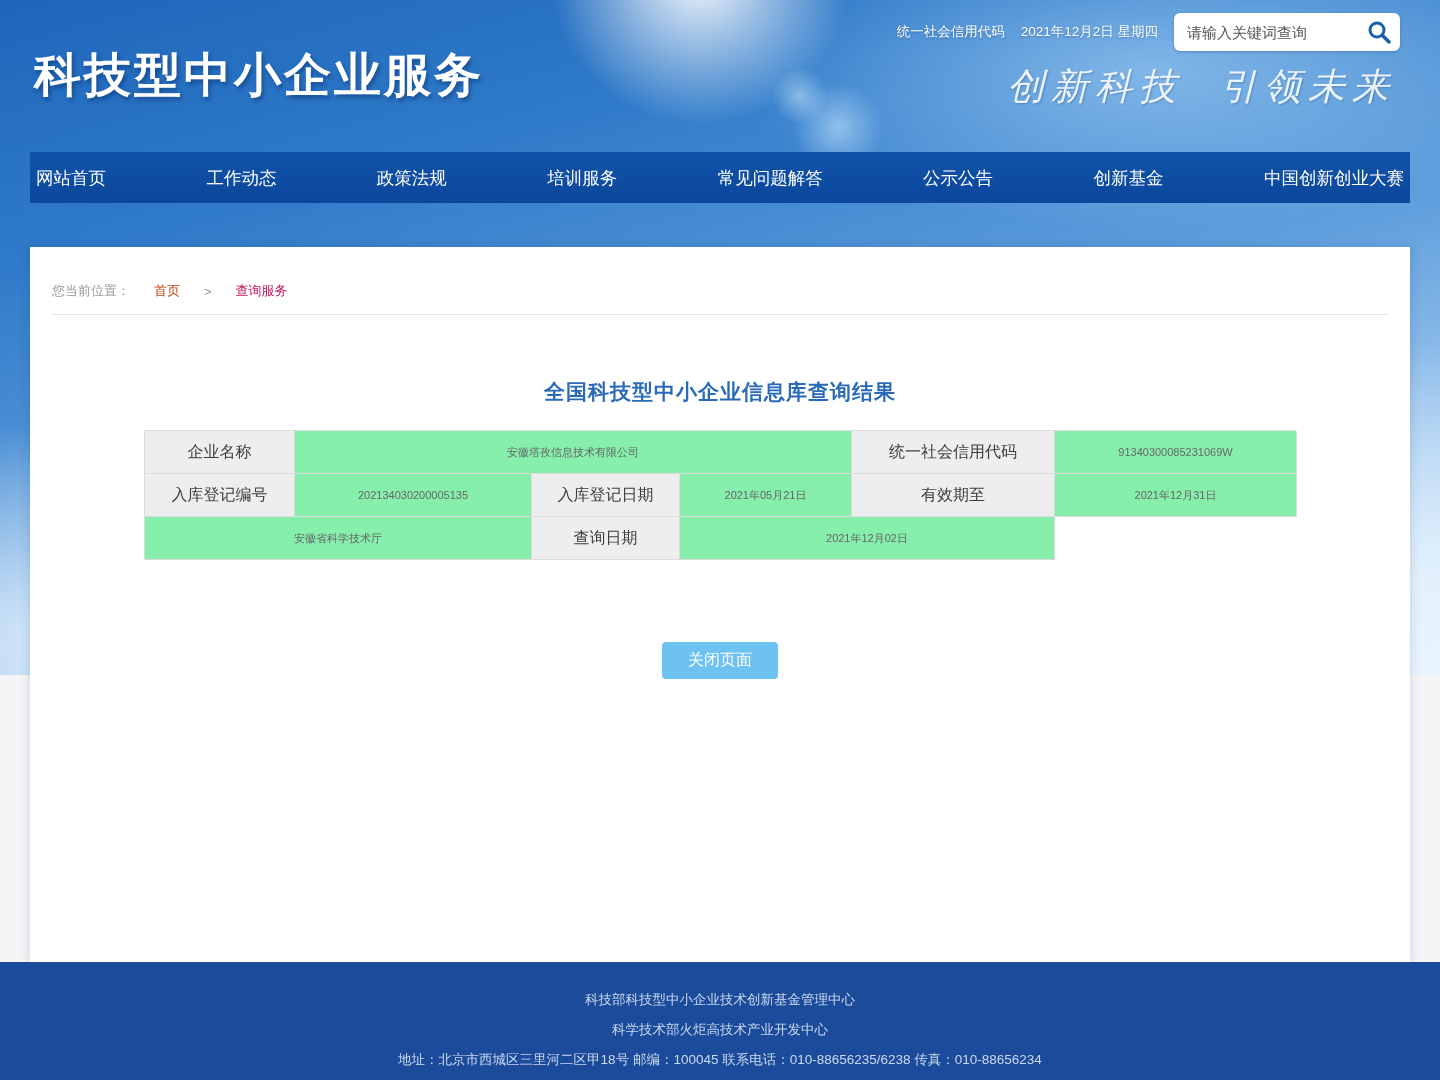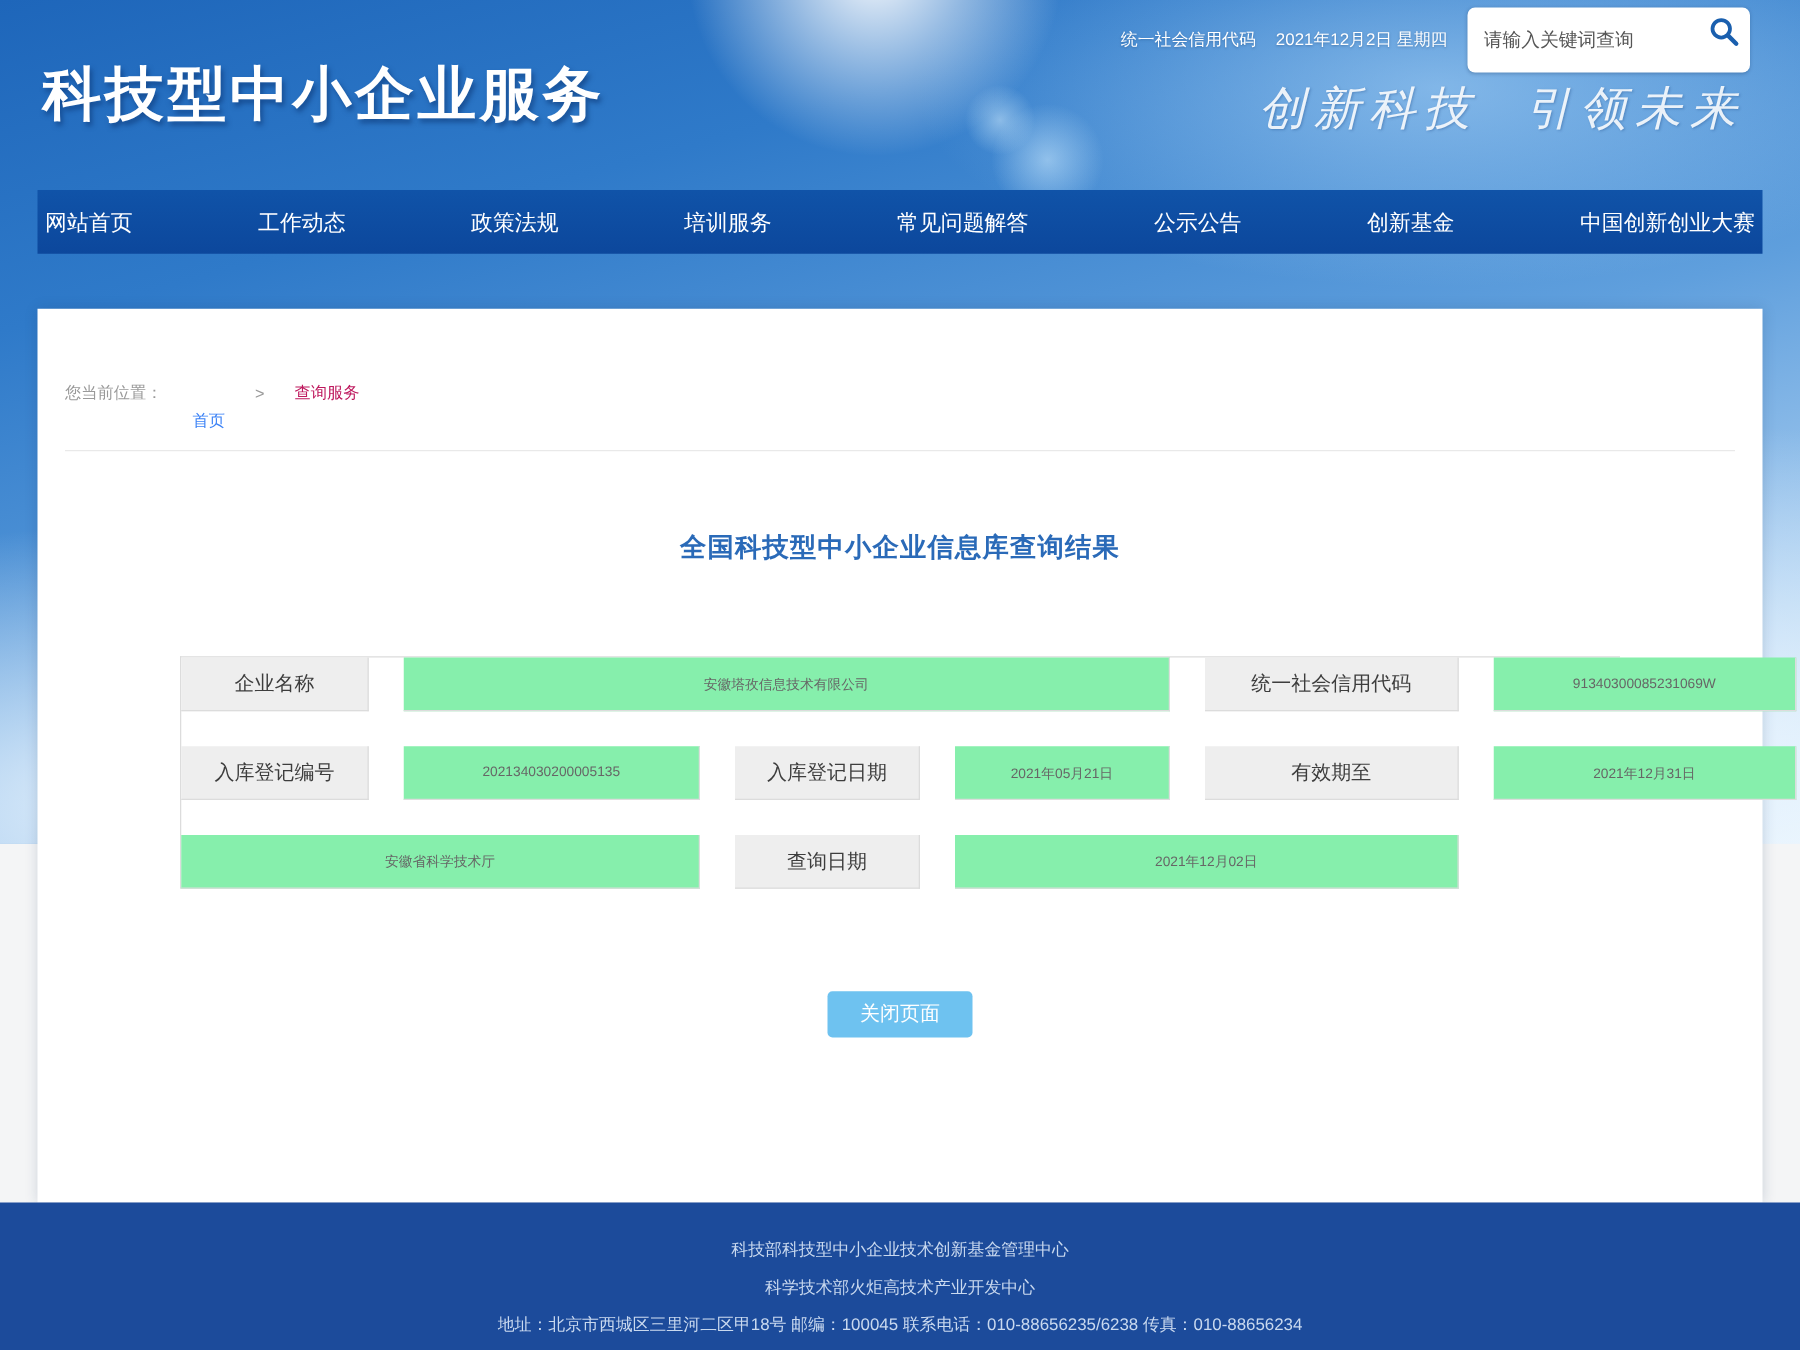--- a/index.html
+++ b/index.html
@@ -17,39 +17,39 @@
       linear-gradient(165deg,#1e66ba 0%,#2f7ac9 25%,#5f9fdd 55%,#a8cdf0 80%,#e8f3fc 100%);
     background-repeat:no-repeat;
     background-size:1440px 675px;
   }
 
   
   .header { position:relative; height:225px; }
   .topbar { position:absolute; top:0; right:40px; height:64px; display:flex; align-items:center; gap:16px; }
   .topbar-link, .topbar-date { color:#fff; font-size:13.5px; text-shadow:0 1px 2px rgba(0,40,90,.35); white-space:nowrap; }
   .topbar-link { cursor:pointer; }
-  .searchbox { position:relative; width:226px; height:52px; background:#fff; border-radius:6px; box-shadow:0 1px 3px rgba(0,30,70,.25); }
+  .searchbox { position:relative; width:226px; height:38px; background:#fff; border-radius:6px; box-shadow:0 1px 3px rgba(0,30,70,.25); }
   .searchbox input { width:100%; height:100%; border:none; outline:none; background:transparent; padding:0 44px 0 13px; font-size:15px; color:#333; font-family:inherit; }
   .searchbox input::placeholder { color:#555; opacity:1; }
   .search-btn { position:absolute; right:8px; top:6px; width:26px; height:26px; border:none; background:transparent; cursor:pointer; padding:0; }
   .logo { position:absolute; left:34px; top:44px; color:#fff; font-size:47px; font-weight:bold; letter-spacing:3px; text-shadow:2px 3px 4px rgba(10,50,110,.55); white-space:nowrap; cursor:pointer; }
   .slogan { position:absolute; right:44px; top:62px; color:rgba(255,255,255,.88); font-family:"DejaVu Serif","Liberation Serif",serif; font-style:italic; font-size:37px; letter-spacing:7px; word-spacing:18px; white-space:nowrap; text-shadow:1px 1px 2px rgba(20,60,120,.3); }
   .nav { position:absolute; left:30px; right:30px; top:152px; height:51px; background:linear-gradient(#1053a8,#0c479c); display:flex; justify-content:space-between; align-items:center; }
   .nav-item { color:#fff; font-size:17.5px; white-space:nowrap; cursor:pointer; padding:0 6px; }
 
   
   .panel { margin:22px 30px 0; min-height:715px; background:#fff; box-shadow:0 0 10px rgba(20,50,90,.18); }
   .breadcrumb { padding:35px 22px 0; font-size:13px; color:#999; display:flex; align-items:center; gap:24px; }
-  .crumb-home { color:#3b82f6; cursor:pointer;margin-top:46px; }
+  .crumb-home { color:#c2410c; cursor:pointer; }
   .crumb-sep { color:#999; }
   .crumb-current { color:#be185d; cursor:pointer; }
   .crumb-rule { margin:14px 22px 0; border:none; border-top:1px solid #e9e9e9; }
   .result-title { margin-top:63px; text-align:center; font-size:21px; font-weight:bold; color:#2a6ab8; letter-spacing:1px; }
 
-  .qtable { width:1152px; margin:73px auto 0; border-top:1px solid #dcdcdc; border-left:1px solid #dcdcdc; display:grid; grid-template-columns:150px 237px 148px 172px 203px 242px;gap:28px; }
+  .qtable { width:1152px; margin:24px auto 0; border-top:1px solid #dcdcdc; border-left:1px solid #dcdcdc; display:grid; grid-template-columns:150px 237px 148px 172px 203px 242px; }
   .cell { height:43px; display:flex; align-items:center; justify-content:center; border-right:1px solid #dcdcdc; border-bottom:1px solid #dcdcdc; white-space:nowrap; }
   .cell.lab { background:#eeeeee; color:#3d3d3d; font-size:16px; }
   .cell.val { background:#86efac; color:#666; font-size:11px; }
   .sp2 { grid-column:span 2; }
   .sp3 { grid-column:span 3; }
 
   .close-btn { display:block; margin:82px auto 0; width:116px; height:37px; background:#6ec2f0; border:none; border-radius:4px; color:#fff; font-size:16px; font-family:inherit; cursor:pointer; }
 
   
   .footer { margin-top:0; height:140px; background:#1c4b9b; padding-top:23px; text-align:center; }

